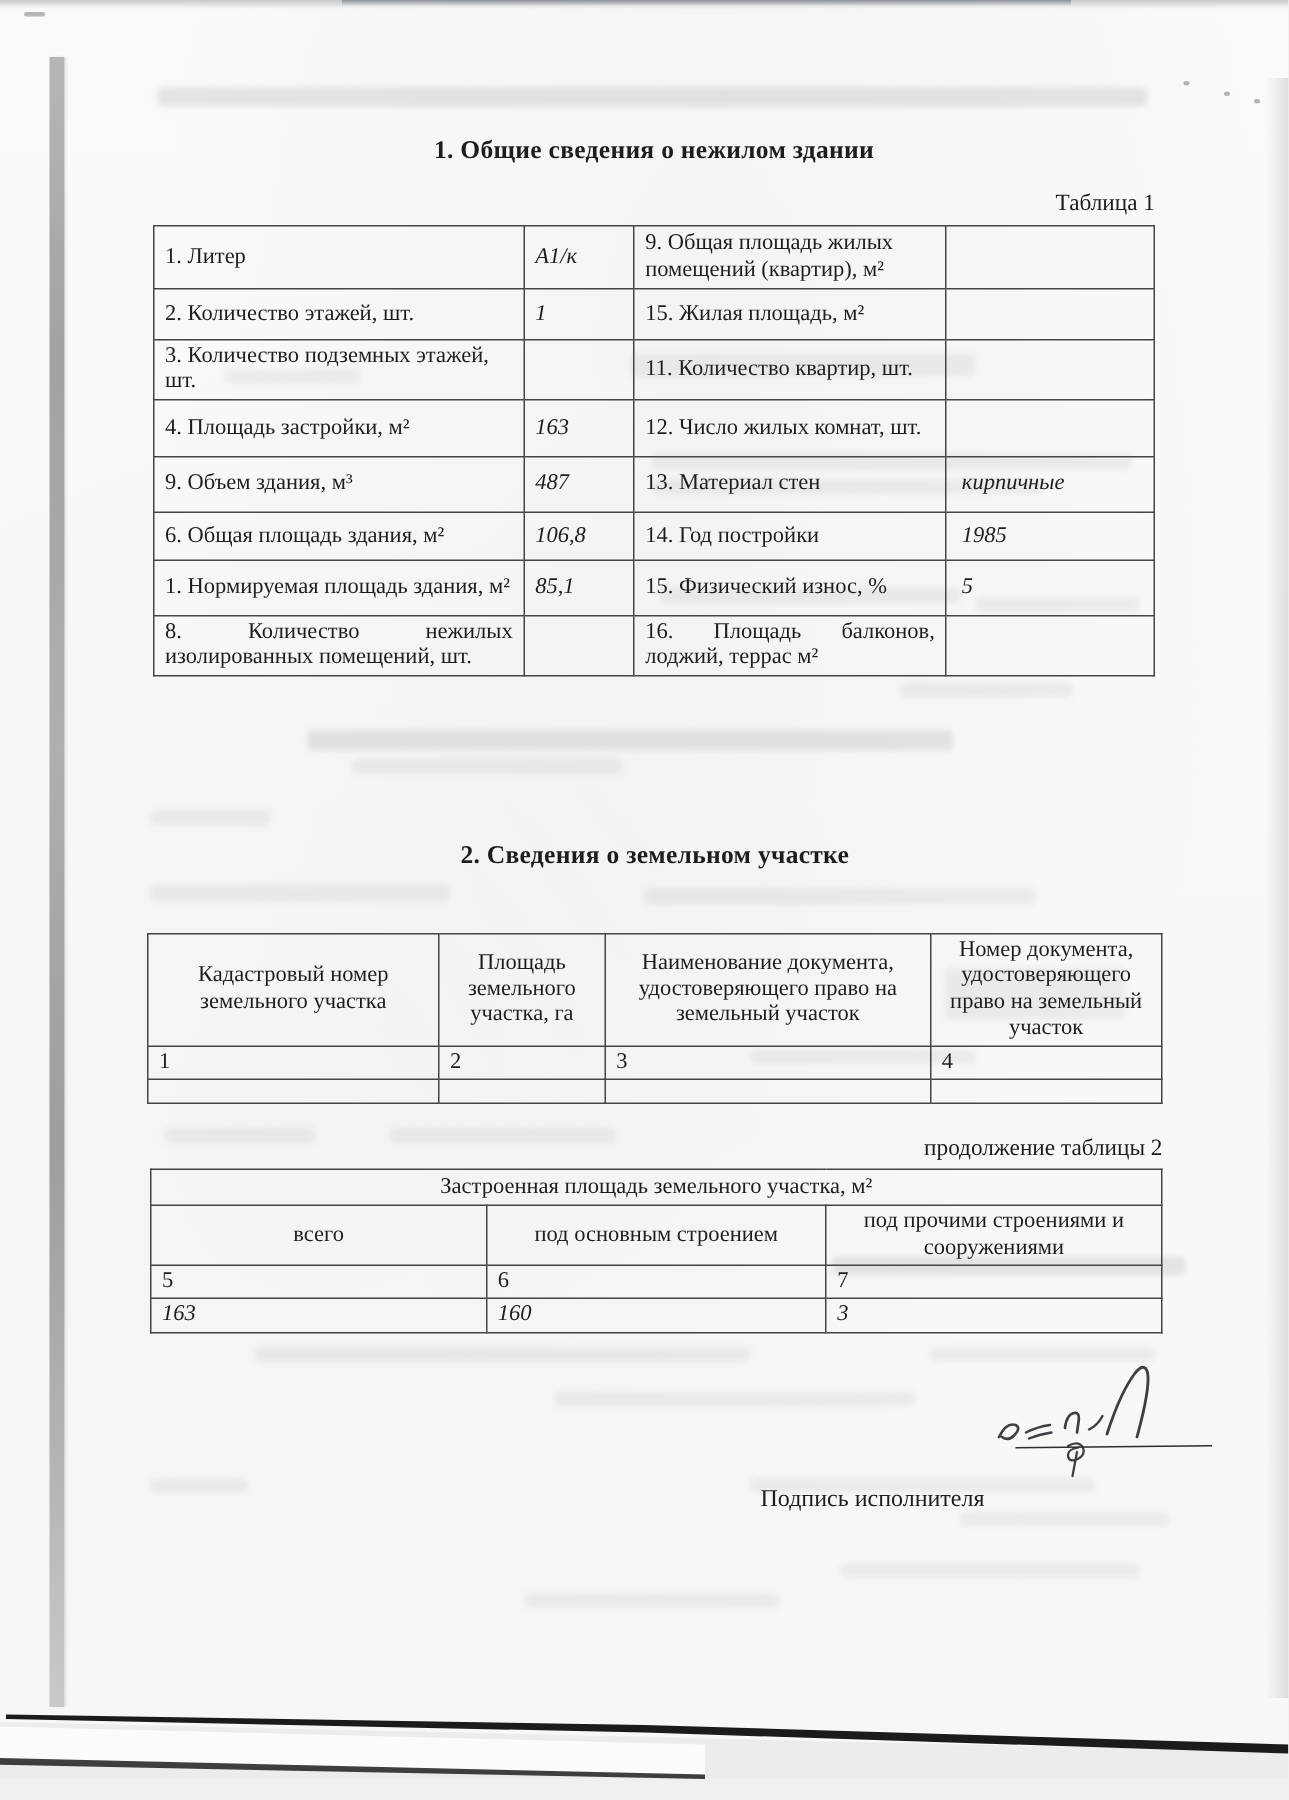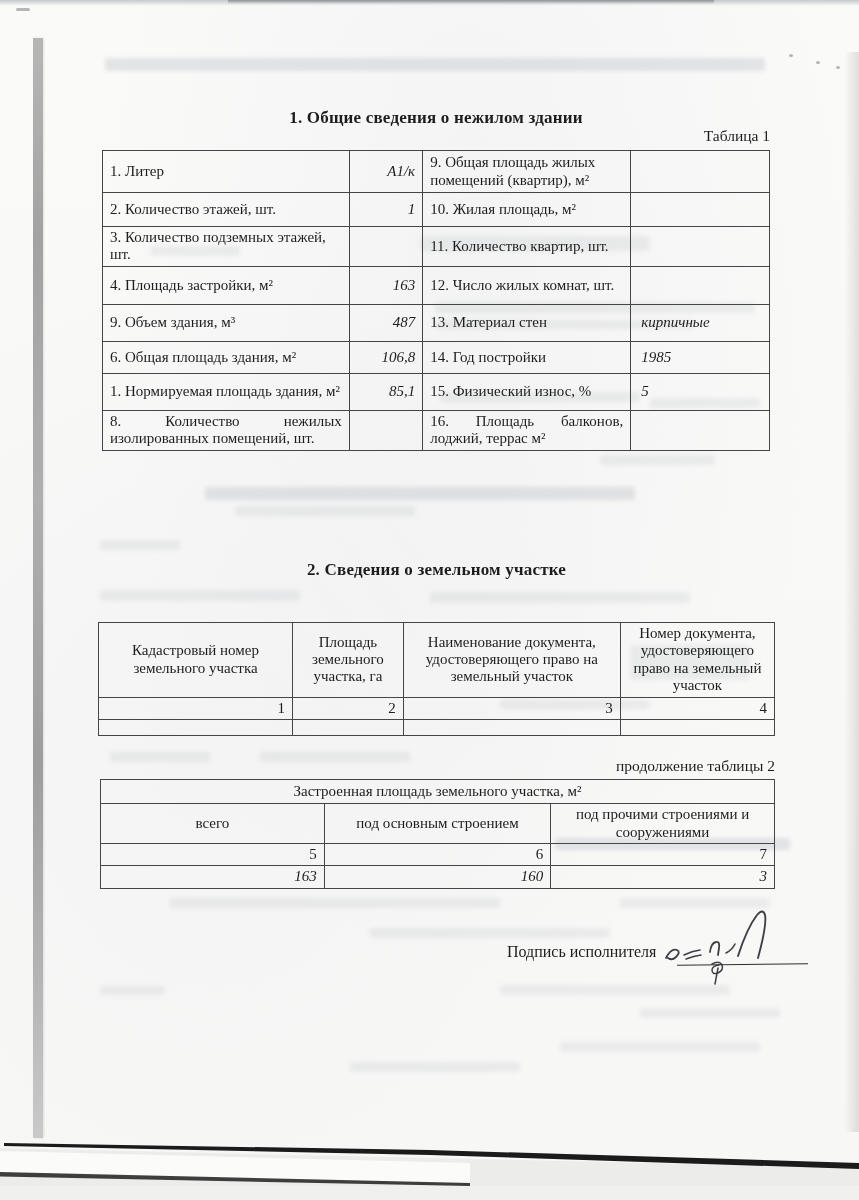--- a/index.html
+++ b/index.html
@@ -29,26 +29,26 @@
   .corner-mark{position:absolute;left:16px;top:8px;width:14px;height:3px;background:rgba(110,115,120,.5);border-radius:2px;}
   .speck{position:absolute;width:4px;height:3px;background:rgba(90,95,100,.45);border-radius:50%;}
   .bleed{position:absolute;background:rgba(96,106,122,0.09);filter:blur(2px);border-radius:3px;}
   .bleed.dk{background:rgba(90,100,118,0.14);}
   
   .sec-title{position:absolute;text-align:center;font-weight:bold;font-size:17px;letter-spacing:.2px;}
   .tbl-caption{position:absolute;text-align:right;font-size:15.5px;}
   table{border-collapse:collapse;table-layout:fixed;position:absolute;font-size:15px;line-height:1.16;}
   td{border:1.6px solid #454545;padding:2px 7px;vertical-align:middle;overflow:hidden;}
   .just{text-align:justify;text-align-last:left;}
-  .ctr{text-align:right;}
+  .ctr{text-align:left;}
   .ital{font-style:italic;}
   .vleft{font-style:italic;text-align:left;padding-left:10px;}
   .hdr{text-align:center;vertical-align:middle;}
   
-  .sig-label{position:absolute;font-size:16px;}
+  .sig-label{position:absolute;font-size:16px;margin-top:48px;}
   .sig-line{position:absolute;border-top:1.8px solid #2e2e2e;}
   
   .bottom-edge{position:absolute;left:0;top:1120px;}
 </style>
 </head>
 <body>
 
 <div class="sheet">
 
   <div class="top-edge"></div>
@@ -80,41 +80,41 @@
   <div class="bleed dk" style="left:555px;top:838px;width:235px;height:12px;"></div>
   <div class="bleed" style="left:170px;top:898px;width:330px;height:10px;"></div>
   <div class="bleed" style="left:620px;top:898px;width:150px;height:10px;"></div>
   <div class="bleed" style="left:370px;top:928px;width:240px;height:10px;"></div>
   <div class="bleed" style="left:500px;top:985px;width:230px;height:10px;"></div>
   <div class="bleed" style="left:100px;top:986px;width:65px;height:9px;"></div>
   <div class="bleed" style="left:640px;top:1008px;width:140px;height:10px;"></div>
   <div class="bleed" style="left:560px;top:1042px;width:200px;height:10px;"></div>
   <div class="bleed" style="left:350px;top:1062px;width:170px;height:10px;"></div>
 
-  <div class="sec-title" style="left:102px;top:108px;width:668px;">1. Общие сведения о нежилом здании</div>
+  <div class="sec-title" style="left:102px;top:90px;width:668px;">1. Общие сведения о нежилом здании</div>
   <div class="tbl-caption" style="left:102px;top:127px;width:668px;">Таблица 1</div>
 
   <table style="left:102px;top:150px;width:668px;">
     <colgroup>
         <col style="width:37%">
         <col style="width:11%">
         <col style="width:31.2%">
         <col style="width:20.8%">
       </colgroup>
     <tbody>
         <tr style="height:42px;">
       <td>1. Литер</td>
       <td class="ctr ital">А1/к</td>
       <td>9. Общая площадь жилых помещений (квартир), м²</td>
       <td class="vleft"></td>
     </tr>
     <tr style="height:34px;">
       <td>2. Количество этажей, шт.</td>
       <td class="ctr ital">1</td>
-      <td>10. Жилая площадь, м²</td>
+      <td>15. Жилая площадь, м²</td>
       <td class="vleft"></td>
     </tr>
     <tr style="height:37px;">
       <td>3. Количество подземных этажей, шт.</td>
       <td class="ctr ital"></td>
       <td class="just">11. Количество квартир, шт.</td>
       <td class="vleft"></td>
     </tr>
     <tr style="height:38px;">
       <td>4. Площадь застройки, м²</td>

